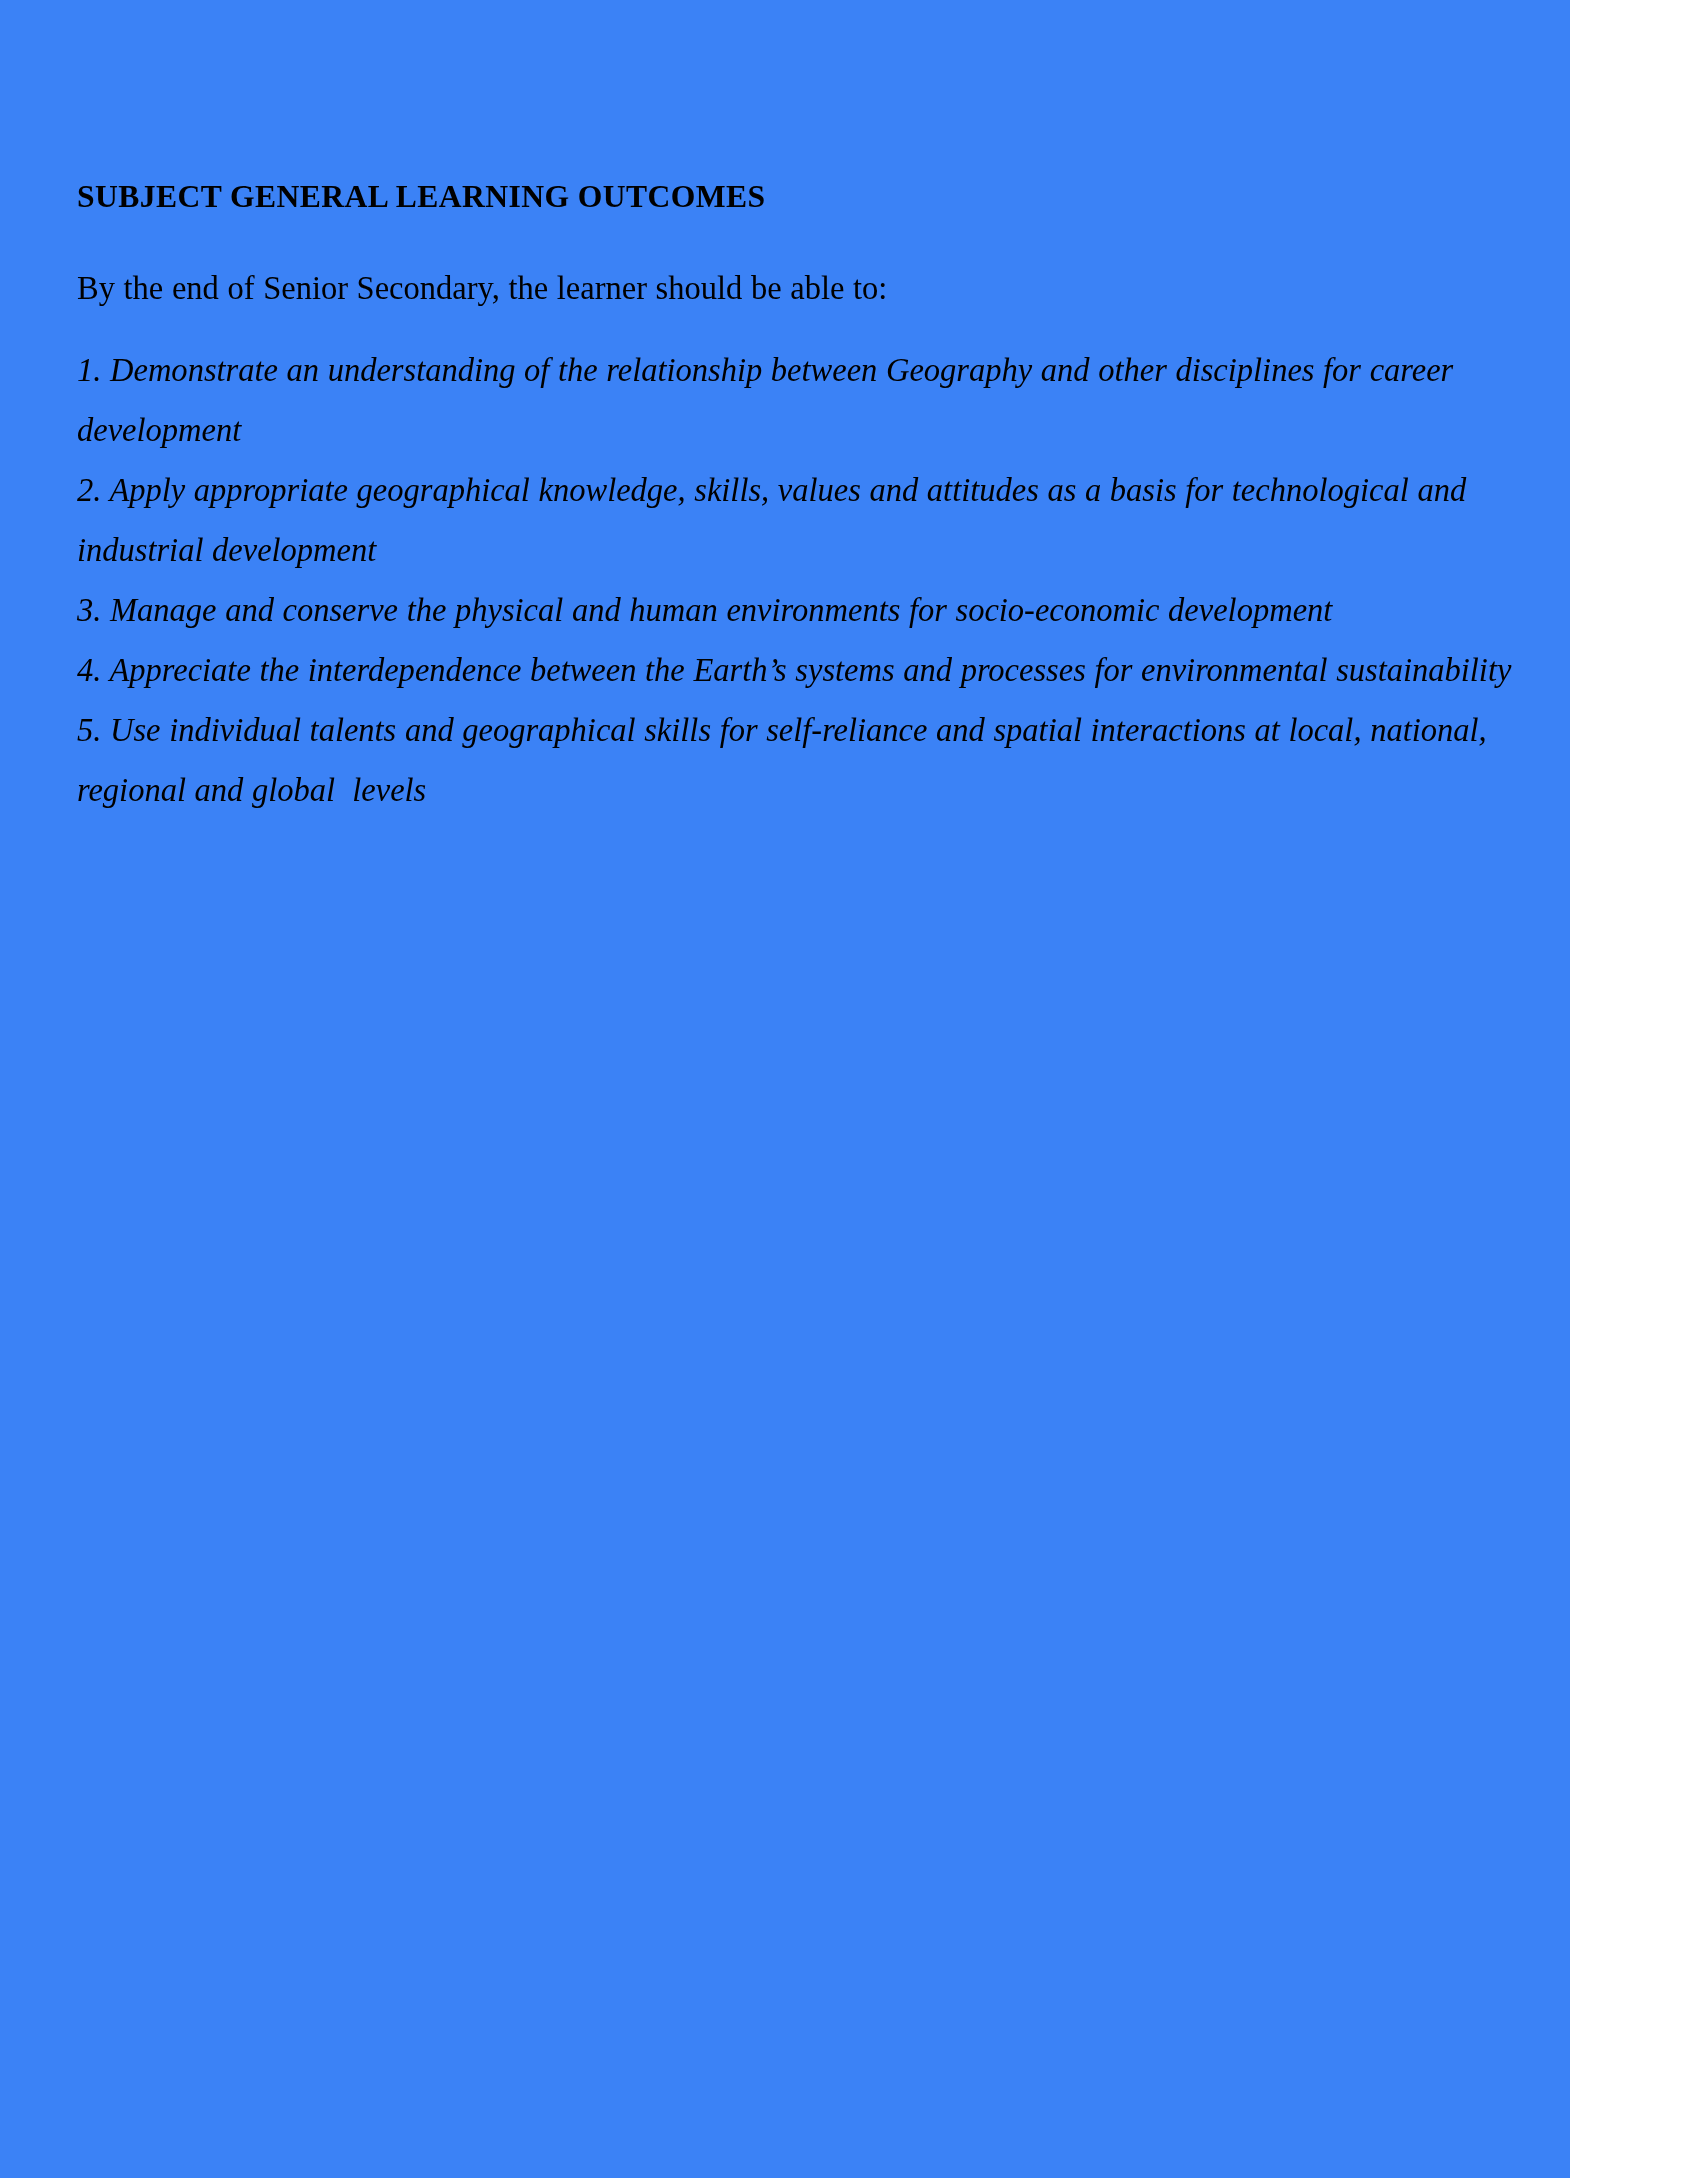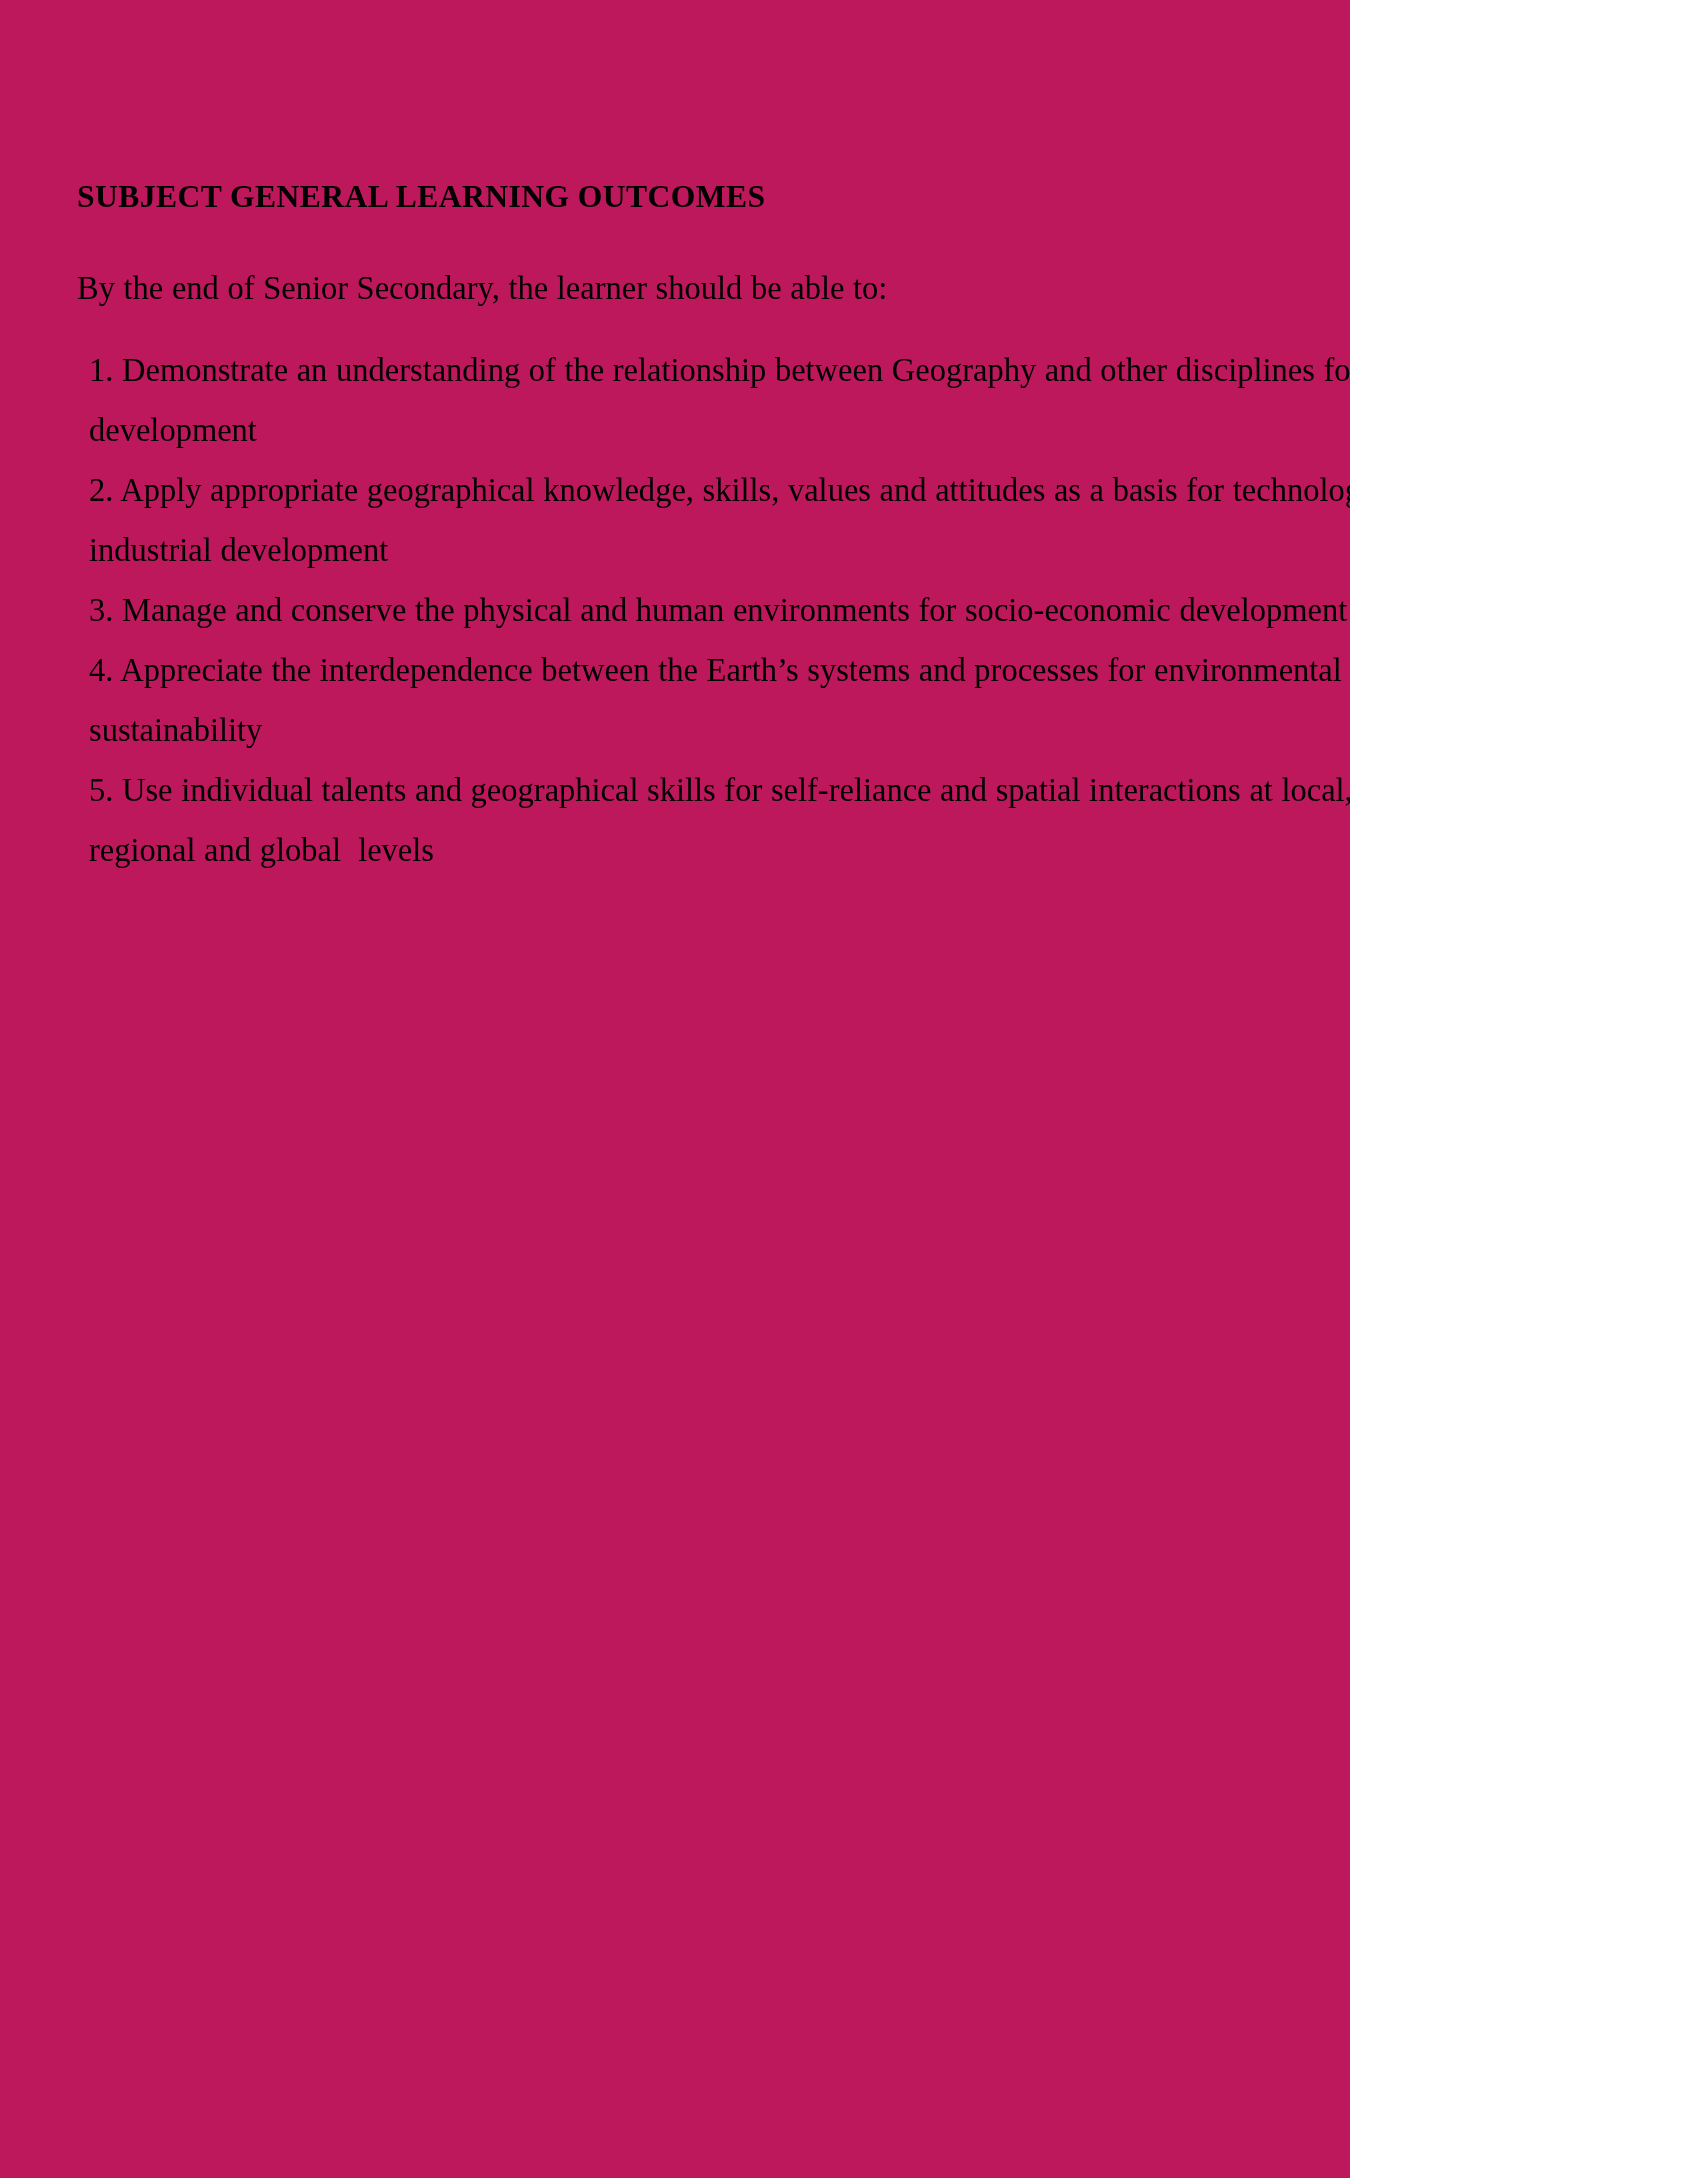--- a/index.html
+++ b/index.html
@@ -4,23 +4,23 @@
 <title>Subject General Learning Outcomes</title>
 <style>
   html, body {
     margin: 0;
     padding: 0;
     background: #ffffff;
   }
 
   .page {
     position: relative;
-    width: 1350px;
+    width: 1570px;
     height: 2178px;
-    background: #be185d;
+    background: #3b82f6;
     box-sizing: border-box;
     overflow: hidden;
   }
 
   .content {
     position: absolute;
     left: 77px;
     top: 181px;
     width: 1465px;
   }
@@ -45,22 +45,23 @@
     color: #000000;
     margin: 0 0 22px 0;
     transform: scaleX(0.985);
     transform-origin: left top;
     white-space: pre-wrap;
     word-spacing: 0.5px;
   }
 
   .outcome-list {
     list-style: none;
-    margin: 12px;
+    margin: 0;
     padding: 0;
+    font-style: italic;
   }
 
   .outcome-item {
     font-family: "Liberation Serif", "DejaVu Serif", serif;
     font-size: 33px;
     line-height: 1.82;
     color: #000000;
     margin: 0;
     padding: 0;
     transform: scaleX(0.985);

